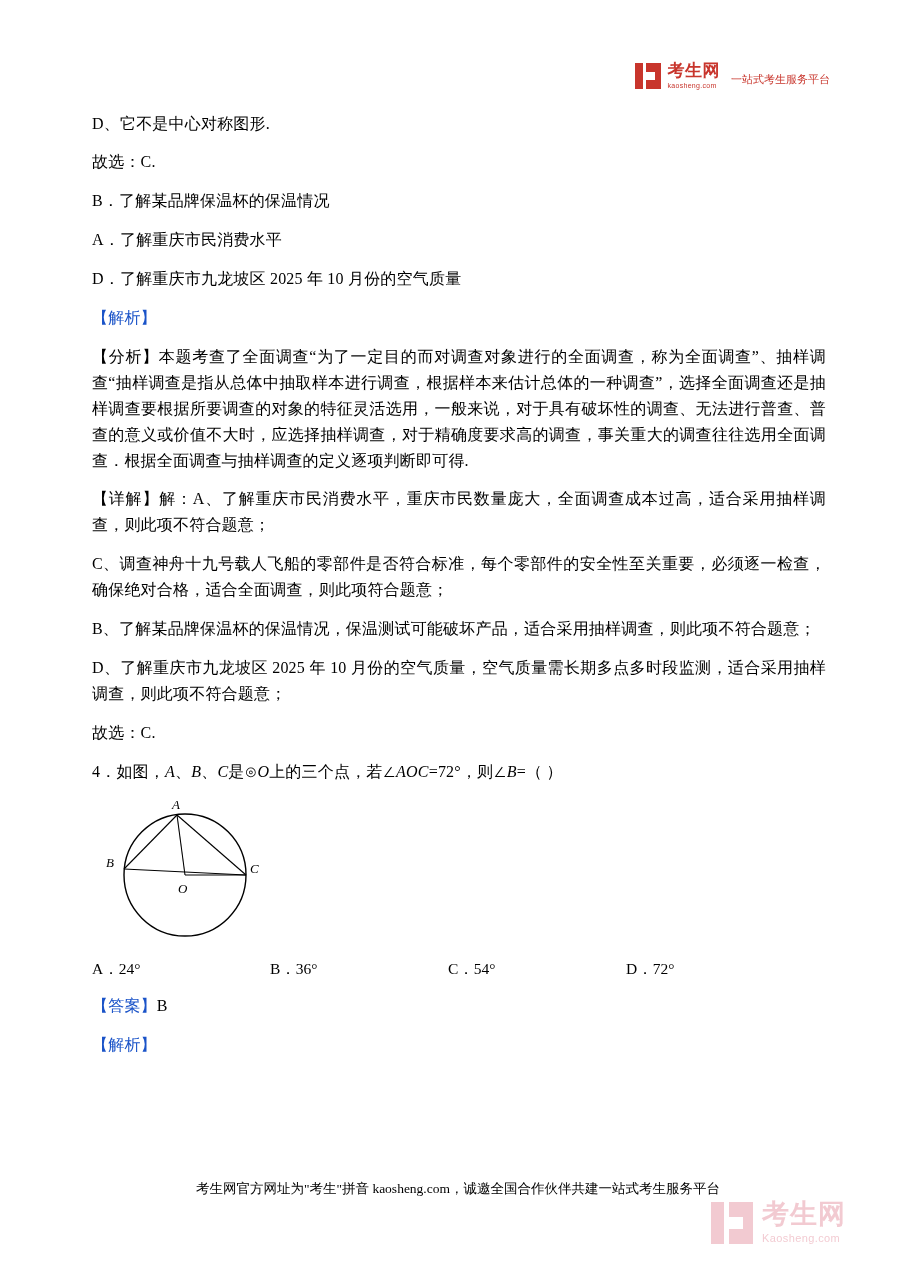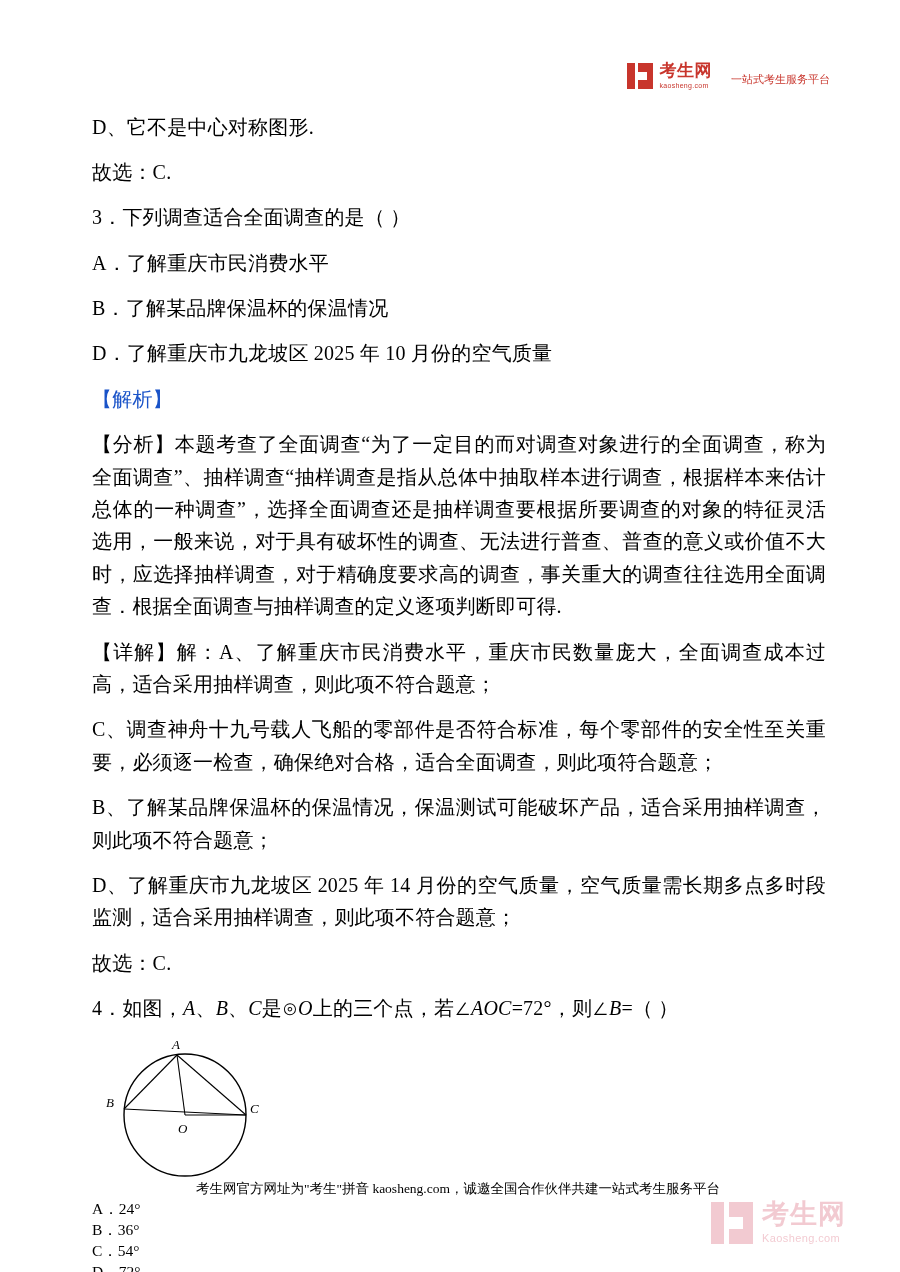--- a/index.html
+++ b/index.html
@@ -69,49 +69,48 @@
     font-family: "Liberation Sans", sans-serif;
     font-size: 7px;
     color: #c8352c;
     letter-spacing: 0.3px;
     margin-top: 3px;
   }
   .logo-slogan {
     font-family: "Liberation Sans", sans-serif;
     font-size: 11px;
     color: #c8352c;
-    margin-left: 12px;
+    margin-left: 4px;
     align-self: flex-end;
     padding-bottom: 2px;
   }
   
   .content {
     position: absolute;
     left: 84px;
     top: 104px;
     width: 734px;
   }
   p {
     margin: 0 0 0 0;
-    font-size: 20px;
+    font-size: 16px;
     line-height: 1.62;
     text-align: justify;
     letter-spacing: 0.2px;
   }
   .ln { padding: 6.5px 0 6.5px 0; }
   .tag { color: #1a53c8; }
   .para-just {
     text-align: justify;
     text-justify: inter-ideograph;
   }
   .opts {
     display: flex;
     width: 734px;
     padding: 10px 0 6px 0;
-    flex-direction: column;
   }
   .opts > span {
     font-size: 15.5px;
   }
   .opt-a { width: 178px; }
   .opt-b { width: 178px; }
   .opt-c { width: 178px; }
   .opt-d { width: 178px; }
   .mathit {
     font-family: "Liberation Serif", serif;
@@ -191,37 +190,36 @@
     </div>
     <span class="logo-slogan">一站式考生服务平台</span>
   </div>
 
   <div class="content">
 
     <p class="ln">D、它不是中心对称图形.</p>
 
     <p class="ln">故选：C.</p>
 
-    <p class="ln">3．下列调查适合全面调查的是（     ）</p>
-
+
+    <p class="ln">B．了解某品牌保温杯的保温情况</p>
     <p class="ln">A．了解重庆市民消费水平</p>
-    <p class="ln">B．了解某品牌保温杯的保温情况</p>
     <p class="ln">D．了解重庆市九龙坡区 2025 年 10 月份的空气质量</p>
 
 
     <p class="ln">
       <span class="tag">【解析】</span>
     </p>
 
     <p class="ln para-just">【分析】本题考查了全面调查“为了一定目的而对调查对象进行的全面调查，称为全面调查”、抽样调查“抽样调查是指从总体中抽取样本进行调查，根据样本来估计总体的一种调查”，选择全面调查还是抽样调查要根据所要调查的对象的特征灵活选用，一般来说，对于具有破坏性的调查、无法进行普查、普查的意义或价值不大时，应选择抽样调查，对于精确度要求高的调查，事关重大的调查往往选用全面调查．根据全面调查与抽样调查的定义逐项判断即可得.</p>
 
     <p class="ln para-just">【详解】解：A、了解重庆市民消费水平，重庆市民数量庞大，全面调查成本过高，适合采用抽样调查，则此项不符合题意；</p>
     <p class="ln para-just">C、调查神舟十九号载人飞船的零部件是否符合标准，每个零部件的安全性至关重要，必须逐一检查，确保绝对合格，适合全面调查，则此项符合题意；</p>
     <p class="ln para-just">B、了解某品牌保温杯的保温情况，保温测试可能破坏产品，适合采用抽样调查，则此项不符合题意；</p>
-    <p class="ln para-just">D、了解重庆市九龙坡区 2025 年 14 月份的空气质量，空气质量需长期多点多时段监测，适合采用抽样调查，则此项不符合题意；</p>
+    <p class="ln para-just">D、了解重庆市九龙坡区 2025 年 10 月份的空气质量，空气质量需长期多点多时段监测，适合采用抽样调查，则此项不符合题意；</p>
 
     <p class="ln">故选：C.</p>
 
     <p class="ln"><span>4．如图，</span><span class="mathit">A</span><span>、</span><span class="mathit">B</span><span>、</span><span class="mathit">C</span><span>是⊙</span><span class="mathit">O</span><span>上的三个点，若∠</span><span class="mathit">AOC</span><span>=72°，则∠</span><span class="mathit">B</span><span>=（     ）</span></p>
 
     <div class="figure">
       <svg width="260" height="150" viewBox="0 0 260 150">
         <circle cx="93" cy="78" r="61" fill="none" stroke="#000" stroke-width="1.4"></circle>
 
         <line x1="93" y1="78" x2="85" y2="18" stroke="#000" stroke-width="1.1"></line>

